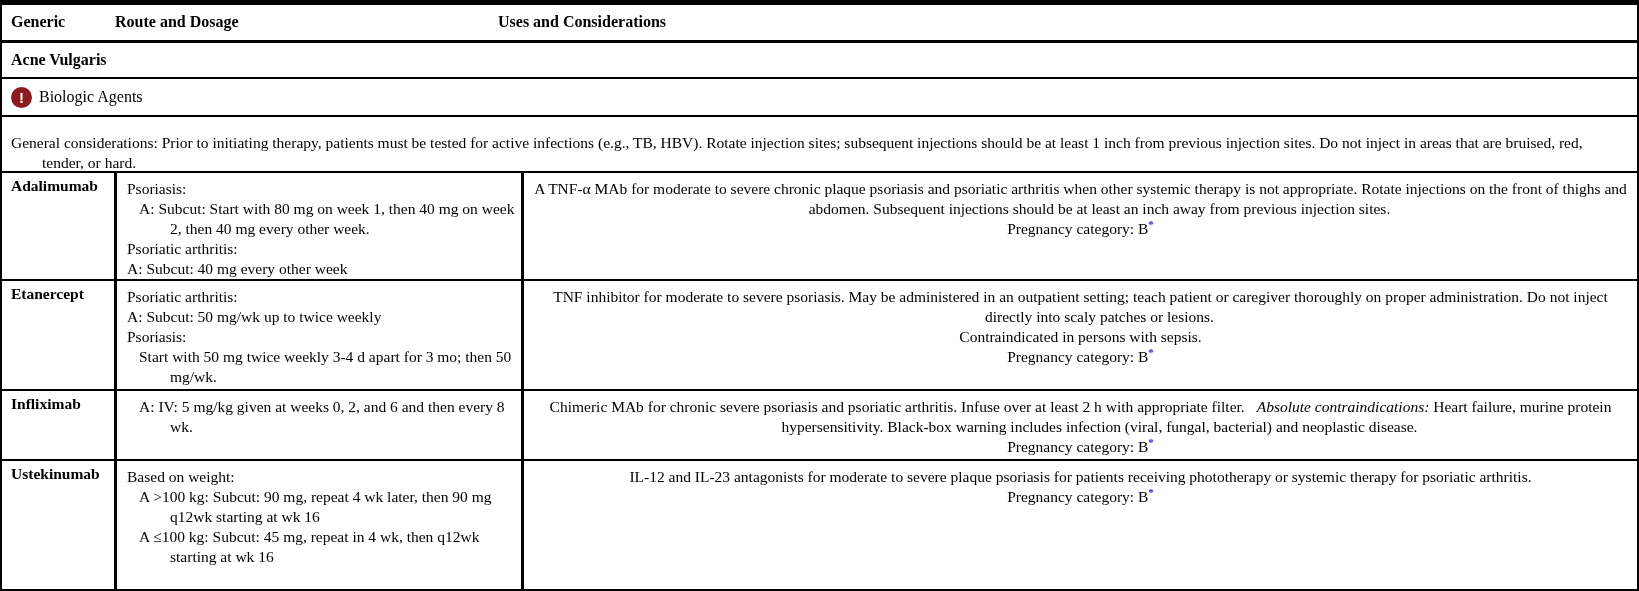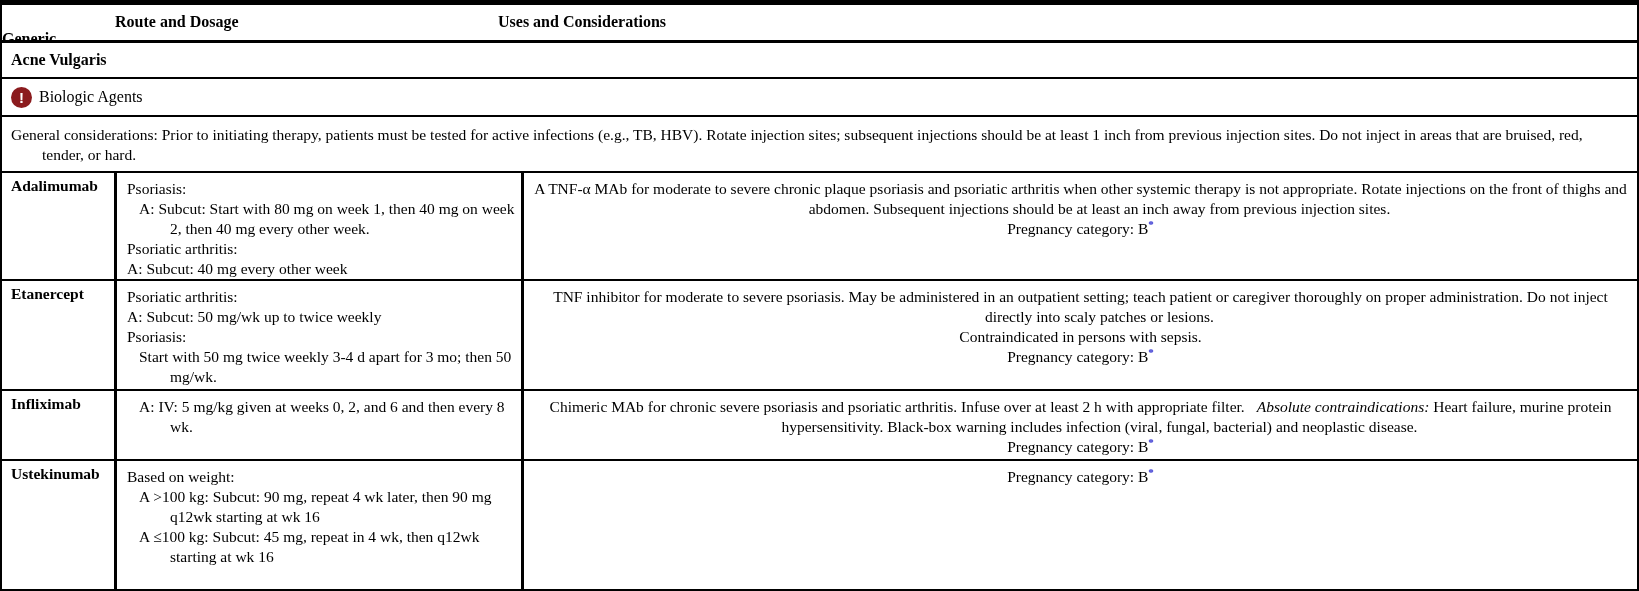--- a/index.html
+++ b/index.html
@@ -19,39 +19,39 @@
   }
   .row{display:flex;border-bottom:2px solid #000;flex:0 0 auto;overflow:hidden;background:#fff;}
   .row.header-row{border-bottom:3px solid #000;height:38px;align-items:flex-start;}
   .row.section-row{height:36px;}
   .row.subsection-row{height:38px;align-items:center;}
   .row.general-row{height:56px;}
   .row.drug-row{align-items:stretch;}
   .row.last{flex:1 1 auto;border-bottom:2px solid #000;}
 
   .th{font-weight:bold;font-size:16px;padding-top:8px;}
-  .th.c1{width:110px;margin-top:17px;}
+  .th.c1{width:110px;padding-left:9px;}
   .th.c2{width:377px;padding-left:3px;}
   .th.c3{flex:1;padding-left:9px;}
 
   .section-title{font-weight:bold;font-size:16px;padding:8px 0 0 9px;}
 
   .subsection-row{padding-left:9px;}
   .alert-icon{
     width:21px;height:21px;border-radius:50%;
     background:var(--icon-bg);
     color:#fff;display:inline-flex;align-items:center;justify-content:center;
     font-family:"Liberation Sans",sans-serif;font-weight:bold;font-size:15px;
     margin-right:7px;flex:0 0 auto;line-height:1;
   }
   .subsection-label{font-size:16px;}
 
   .general-row p{
     font-size:15.5px;line-height:20px;
-    padding:8px 10px 0 40px;text-indent:-31px;width:100%;
+    padding:16px 10px 0 40px;text-indent:-31px;width:100%;
   }
 
   .cell{overflow:hidden;}
   .cell-generic{width:112px;padding:3px 4px 0 9px;font-size:15.5px;line-height:20px;font-weight:bold;}
   .cell-dosage{width:410px;border-left:3px solid #000;border-right:3px solid #000;
     padding:6px 4px 0 10px;font-size:15.5px;line-height:20px;}
   .cell-uses{flex:1;padding:6px 8px 0 8px;font-size:15.5px;line-height:20px;text-align:center;}
 
   .line{line-height:20px;}
   .hang{padding-left:31px;text-indent:-31px;margin-left:12px;}
@@ -134,17 +134,18 @@
   <div class="row drug-row last">
     <div class="cell cell-generic">
       <p class="line">Ustekinumab</p>
     </div>
     <div class="cell cell-dosage">
       <p class="line">Based on weight:</p>
       <p class="line hang">A &gt;100 kg: Subcut: 90 mg, repeat 4 wk later, then 90 mg q12wk starting at wk 16</p>
       <p class="line hang">A ≤100 kg: Subcut: 45 mg, repeat in 4 wk, then q12wk starting at wk 16</p>
     </div>
     <div class="cell cell-uses">
+      <p class="line hang-u">IL-12 and IL-23 antagonists for moderate to severe plaque psoriasis for patients receiving phototherapy or systemic therapy for psoriatic arthritis.</p>
       <p class="line"><span>Pregnancy category: B</span><sup class="ast">*</sup></p>
     </div>
   </div>
 
 </div>
 
 </body></html>

